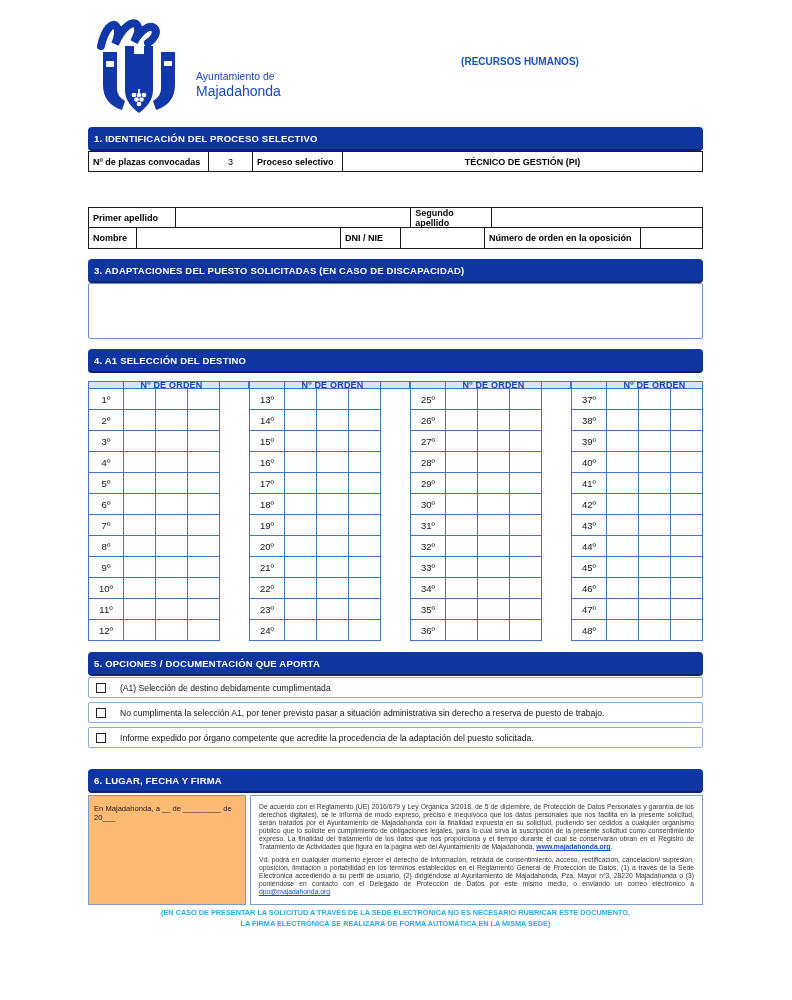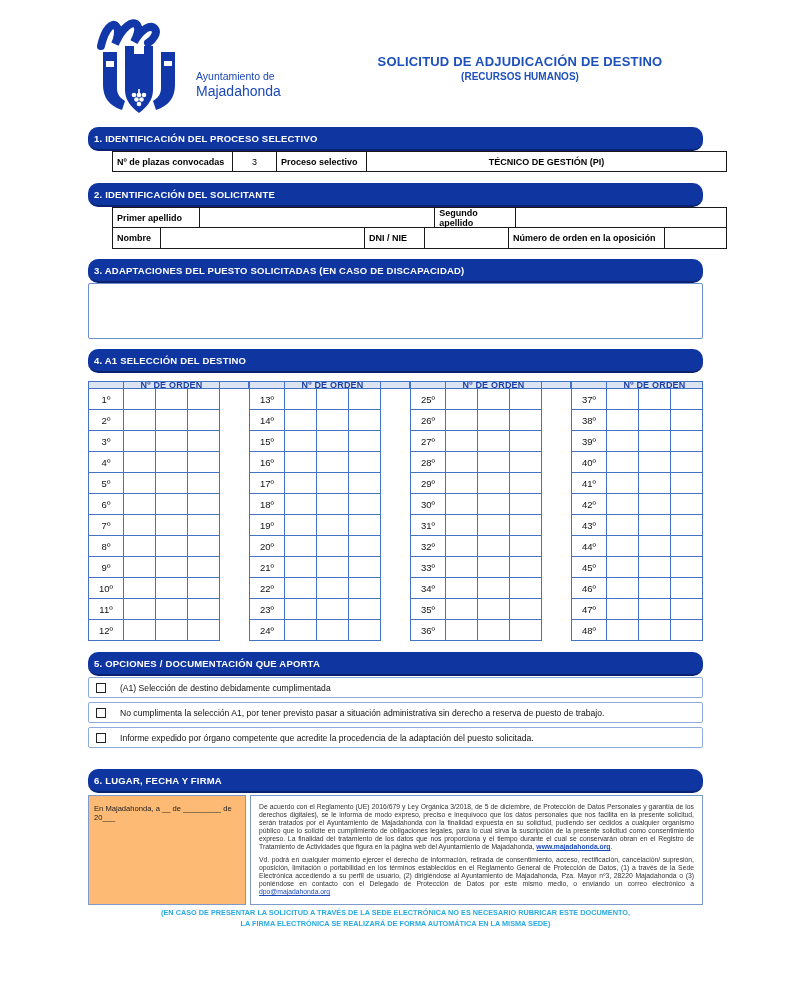--- a/index.html
+++ b/index.html
@@ -10,25 +10,25 @@
   .logo-wrap { position:absolute; left:88px; top:16px; width:102px; height:100px; }
   .org-text { position:absolute; left:196px; top:70px; color:#1b49b8; line-height:1.25; }
   .org-text .l1 { font-size:10.5px; }
   .org-text .l2 { font-size:14px; }
   .doc-title { position:absolute; left:337px; top:54px; width:366px; text-align:center; color:#1d50bb; font-weight:bold; }
   .doc-title .t1 { font-size:13px; letter-spacing:0.2px; }
   .doc-title .t2 { font-size:10px; margin-top:2px; }
 
   
   .bar { position:absolute; left:88px; width:615px; height:20px; background:#0f35a0;
-         border-bottom:2px solid #0a2270; border-radius:10px; color:#ffffff; font-weight:bold;
+         border-bottom:2px solid #0a2270; border-radius:4px; color:#ffffff; font-weight:bold;
          font-size:9.5px; letter-spacing:0.2px; display:flex; align-items:center; padding:11px 6px; }
 
   
-  .frow { position:absolute; left:88px; width:615px; height:21px; display:flex;margin-left:24px; }
+  .frow { position:absolute; left:88px; width:615px; height:21px; display:flex; }
   .fcell { border:1px solid #1a1a1a; border-left:none; height:100%; display:flex; align-items:center;
            padding:0 4px; font-size:9px; background:#fff; }
   .fcell.first { border-left:1px solid #1a1a1a; }
   .fcell.lbl { font-weight:bold; color:#000; }
   .fcell.val { }
   .fcell.center { justify-content:center; }
   .frow2 .fcell { border-top:none; }
 
   
   .box3 { position:absolute; left:88px; top:283px; width:615px; height:56px;
@@ -88,33 +88,31 @@
         <circle cx="50" cy="88" r="2.3"></circle>
         <rect x="49.2" y="73" width="1.6" height="4"></rect>
       </g>
     </svg>
   </div>
   <div class="org-text">
     <div class="l1">Ayuntamiento de</div>
     <div class="l2">Majadahonda</div>
   </div>
   <div class="doc-title">
-    <div class="t1">SOLICITUD DE ADJUDICACIÓN DE DESTINO</div>
     <div class="t2">(RECURSOS HUMANOS)</div>
   </div>
 
   <div class="bar" style="top:127px">1. IDENTIFICACIÓN DEL PROCESO SELECTIVO</div>
   <div class="frow" style="top:151px">
     <div class="fcell first lbl" style="width:121px">Nº de plazas convocadas</div>
     <div class="fcell val center" style="width:44px">3</div>
     <div class="fcell lbl" style="width:90px">Proceso selectivo</div>
     <div class="fcell val center" style="width:360px;font-weight:bold">TÉCNICO DE GESTIÓN (PI)</div>
   </div>
 
-  <div class="bar" style="top:183px">2. IDENTIFICACIÓN DEL SOLICITANTE</div>
   <div class="frow" style="top:207px">
     <div class="fcell first lbl" style="width:90px">Primer apellido</div>
     <div class="fcell val" style="width:240px"></div>
     <div class="fcell lbl" style="width:82px">Segundo apellido</div>
     <div class="fcell val" style="width:216px"></div>
   </div>
   <div class="frow frow2" style="top:228px">
     <div class="fcell first lbl" style="width:49px">Nombre</div>
     <div class="fcell val" style="width:204px"></div>
     <div class="fcell lbl" style="width:60px">DNI / NIE</div>

